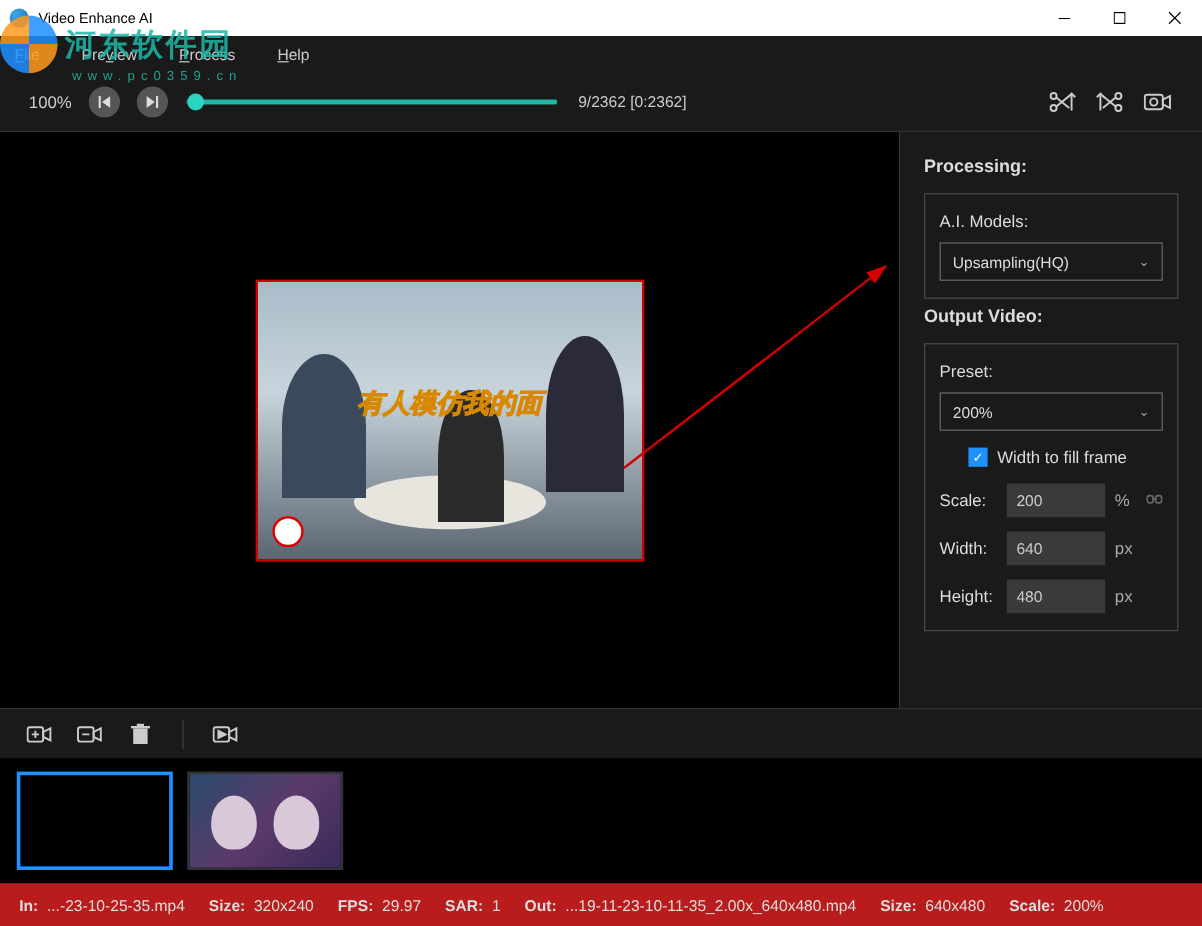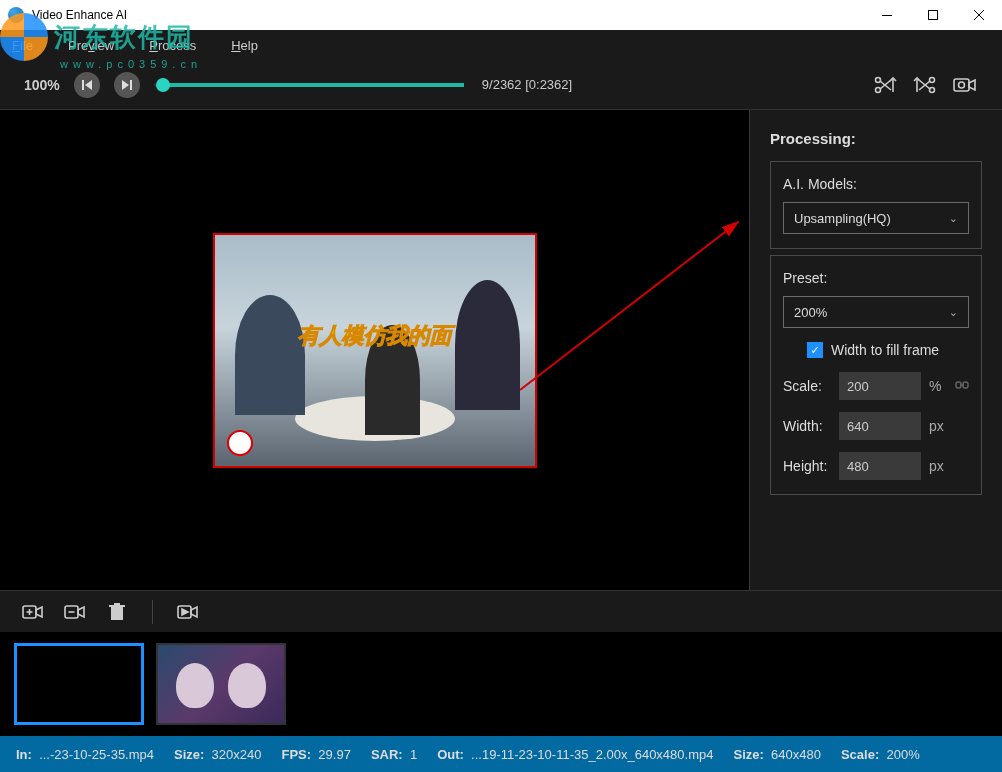--- a/index.html
+++ b/index.html
@@ -9,21 +9,21 @@
 .titlebar-icon { width: 16px; height: 16px; background: radial-gradient(circle at 30% 30%, #3da5e8, #1a6fb5); border-radius: 50%; margin-right: 8px; }
 .titlebar-text { font-size: 12px; color: #000; }
 .titlebar-btns { position: absolute; right: 0; top: 0; display: flex; }
 .titlebar-btn { width: 46px; height: 30px; display: flex; align-items: center; justify-content: center; color: #000; font-size: 13px; cursor: pointer; }
 
 .menubar { height: 30px; background: #1a1a1a; display: flex; align-items: center; padding-left: 12px; gap: 35px; }
 .menu-item { color: #ccc; font-size: 13px; cursor: pointer; }
 .menu-item u { text-decoration: underline; }
 
 .toolbar { height: 50px; background: #1a1a1a; display: flex; align-items: center; padding: 0 24px; gap: 14px; border-bottom: 1px solid #333; }
-.zoom-label { color: #ccc; font-size: 14px; font-weight: bold; }
+.zoom-label { color: #ccc; font-size: 14px; }
 .round-btn { width: 26px; height: 26px; border-radius: 50%; background: #555; display: flex; align-items: center; justify-content: center; color: #ddd; cursor: pointer; font-size: 11px; }
 .slider-track { flex: 0 0 310px; height: 4px; background: #333; position: relative; border-radius: 2px; }
 .slider-rest { position: absolute; left: 3%; right: 0; top: 0; height: 100%; background: #1eb8a6; }
 .slider-thumb { position: absolute; left: 3%; top: 50%; transform: translate(-50%, -50%); width: 14px; height: 14px; border-radius: 50%; background: #2bd4c0; }
 .frame-info { color: #ccc; font-size: 13px; margin-left: 4px; }
 .toolbar-spacer { flex: 1; }
 .tool-icon { width: 26px; height: 20px; color: #ccc; cursor: pointer; display: flex; align-items: center; justify-content: center; }
 
 .main-area { display: flex; height: 480px; }
 .video-pane { flex: 1; background: #000; position: relative; display: flex; align-items: center; justify-content: center; }
@@ -58,21 +58,21 @@
 .bt-sep { width: 1px; height: 24px; background: #444; margin: 0 6px; }
 
 .thumb-strip { height: 104px; background: #000; display: flex; align-items: center; padding: 8px 14px; gap: 12px; }
 .thumb { width: 130px; height: 82px; border: 2px solid #333; background: #000; position: relative; cursor: pointer; }
 .thumb.selected { border-color: #1e90ff; border-width: 3px; }
 .thumb2-art { position: absolute; inset: 0; background: linear-gradient(135deg, #2a4a6e 0%, #5a3a6a 50%, #3a2a5a 100%); }
 .thumb2-art::before, .thumb2-art::after { content:""; position: absolute; width: 38px; height: 45px; background: #d8c8d8; border-radius: 50% 50% 45% 45%; top: 18px; }
 .thumb2-art::before { left: 18px; }
 .thumb2-art::after { right: 18px; }
 
-.statusbar { height: 36px; background: #0369a1; display: flex; align-items: center; padding: 0 16px; gap: 20px; color: #ddd; font-size: 13px; }
+.statusbar { height: 36px; background: #b91c1c; display: flex; align-items: center; padding: 0 16px; gap: 20px; color: #ddd; font-size: 13px; }
 .sb-item { white-space: nowrap; }
 .sb-item b { font-weight: 600; }
 
 .watermark { position: absolute; left: 0; top: 14px; height: 46px; display: flex; align-items: center; pointer-events: none; opacity: 0.85; }
 .wm-logo { width: 48px; height: 48px; background: conic-gradient(#1e90ff 0 90deg, #ff9a1e 90deg 180deg, #1e90ff 180deg 270deg, #ff9a1e 270deg 360deg); border-radius: 50%; margin-right: 6px; }
 .wm-text { font-size: 26px; font-weight: 700; color: #1eb8a6; letter-spacing: 2px; }
 .wm-sub { position: absolute; left: 60px; top: 44px; font-size: 11px; color: #1eb8a6; letter-spacing: 5px; }
 </style>
 </head>
 <body>
@@ -181,20 +181,21 @@
   <div class="side-panel">
     <div class="panel-title">Processing:</div>
     <div class="panel-box">
       <div class="panel-label">A.I. Models:</div>
       <div class="select-box">
         <span>Upsampling(HQ)</span>
         <span class="select-chevron">⌄</span>
       </div>
     </div>
 
+    <div class="panel-title">Output Video:</div>
     <div class="panel-box">
       <div class="panel-label">Preset:</div>
       <div class="select-box">
         <span>200%</span>
         <span class="select-chevron">⌄</span>
       </div>
       <div class="checkbox-row">
         <div class="chk">✓</div>
         <span>Width to fill frame</span>
       </div>

